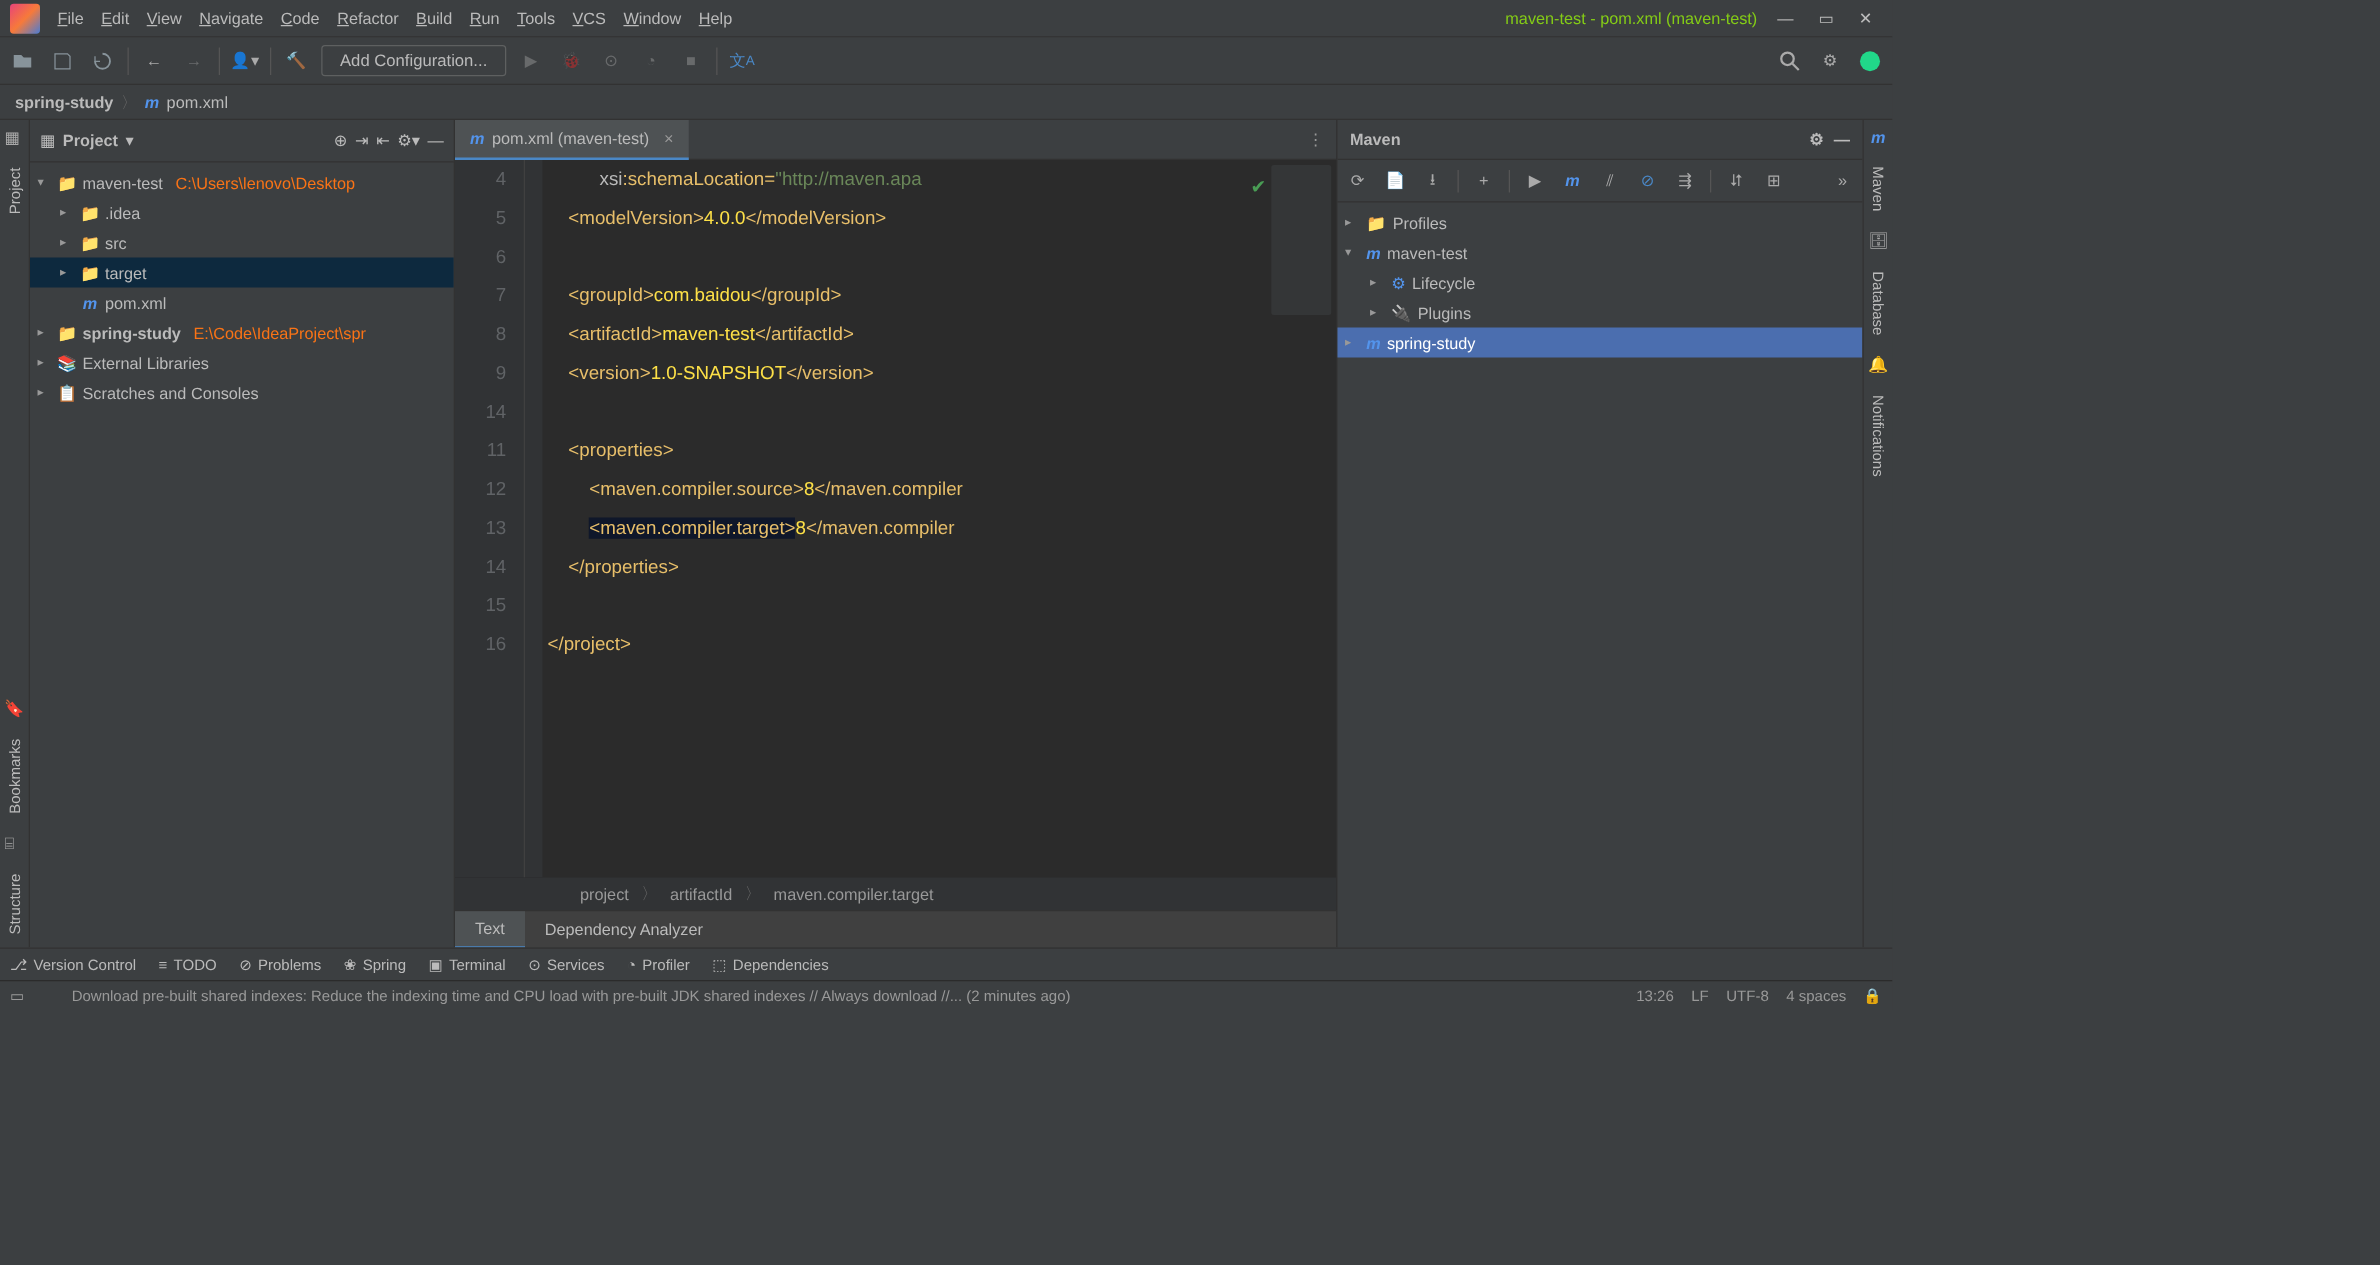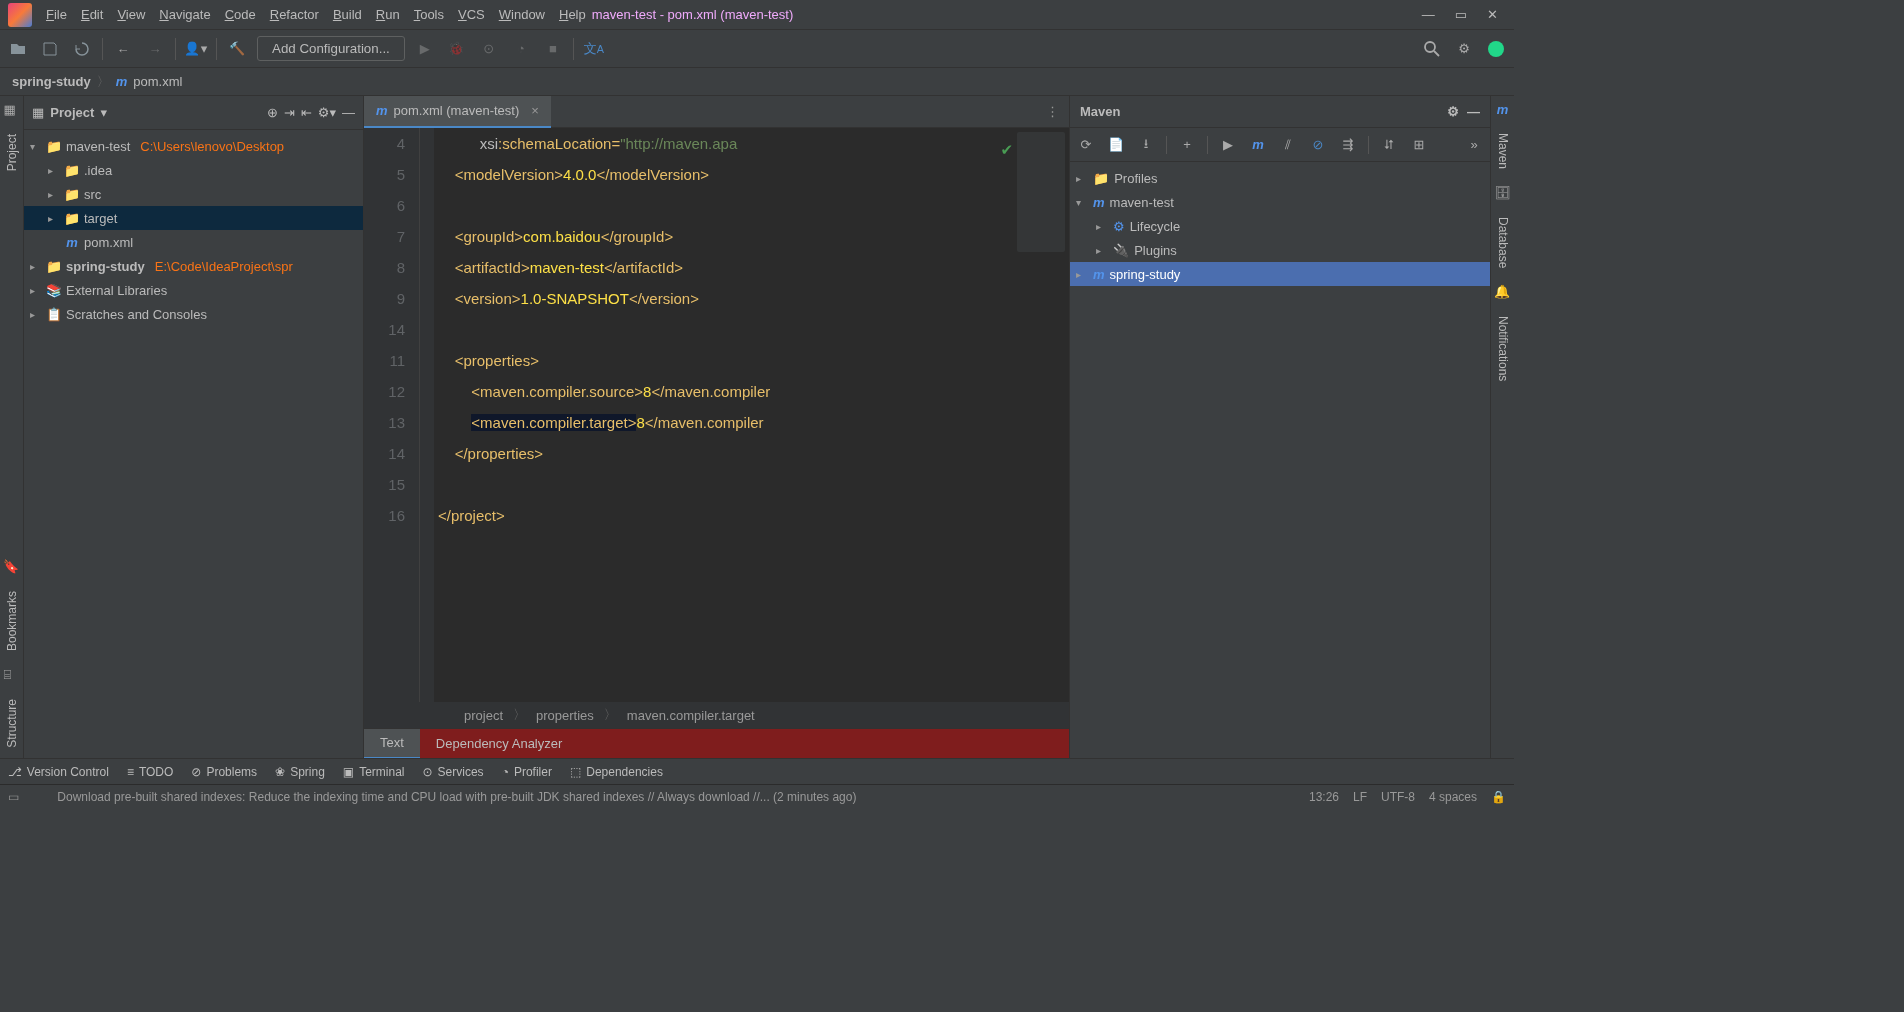--- a/index.html
+++ b/index.html
@@ -2,21 +2,21 @@
 <html><head>
 <meta charset="utf-8">
 <style>
 * { margin:0; padding:0; box-sizing:border-box; font-family:"Segoe UI",Arial,sans-serif; }
 body { background:#3c3f41; color:#bbb; font-size:13px; width:1514px; height:808px; overflow:hidden; display:flex; flex-direction:column; }
 .titlebar { height:30px; display:flex; align-items:center; background:#3c3f41; border-bottom:1px solid #323232; }
 .titlebar .logo { width:24px; height:24px; margin:0 8px; background:linear-gradient(135deg,#e8437a 0%,#f77a3a 50%,#4a7cd4 100%); border-radius:3px; }
 .titlebar .menus { display:flex; gap:2px; }
 .titlebar .menus span { padding:4px 6px; cursor:pointer; color:#bbb; }
 .titlebar .menus span u { text-decoration:underline; }
-.titlebar .title { flex:1; text-align:left; color:#f0abfc; }
+.titlebar .title { flex:1; text-align:right; color:#84cc16; }
 .titlebar .wincontrols { display:flex; gap:20px; padding:0 16px; color:#bbb; }
 .toolbar { height:38px; display:flex; align-items:center; background:#3c3f41; border-bottom:1px solid #323232; padding:0 6px; gap:8px; }
 .toolbar .iconbtn { width:24px; height:24px; display:flex; align-items:center; justify-content:center; cursor:pointer; color:#aaa; }
 .toolbar .sep { width:1px; height:22px; background:#555; }
 .toolbar .addconfig { background:#3c3f41; border:1px solid #5e6060; border-radius:3px; padding:4px 14px; color:#bbb; cursor:pointer; }
 .toolbar .spacer { flex:1; }
 .navbar { height:28px; display:flex; align-items:center; background:#3c3f41; border-bottom:1px solid #323232; padding:0 12px; gap:6px; }
 .navbar .crumb { color:#bbb; }
 .navbar .crumb.m { color:#5394ec; font-style:italic; font-weight:bold; }
 .navbar .sep { color:#666; }
@@ -49,21 +49,21 @@
 .foldcol { width:14px; background:#313335; }
 .codelines { flex:1; padding-left:4px; overflow:hidden; white-space:pre; }
 .codelines .t { color:#e8bf6a; }
 .codelines .a { color:#bababa; }
 .codelines .s { color:#6a8759; }
 .codelines .v { color:#fde047; }
 .codelines .hl { background:#0f172a; }
 .minimap { position:absolute; right:4px; top:4px; width:48px; height:120px; background:#3a3d3f; opacity:.6; border-radius:2px; }
 .check { position:absolute; right:56px; top:6px; color:#499c54; }
 .breadcrumb { height:26px; display:flex; align-items:center; padding-left:100px; gap:10px; background:#313335; color:#999; font-size:13px; }
-.bottabs { height:30px; display:flex; align-items:center; background:#7f1d1d; border-top:1px solid #323232; }
+.bottabs { height:30px; display:flex; align-items:center; background:#404040; border-top:1px solid #323232; }
 .bottabs .bt { padding:0 16px; height:30px; display:flex; align-items:center; cursor:pointer; color:#bbb; }
 .bottabs .bt.active { border-bottom:2px solid #4a88c7; background:#4e5254; }
 .mavenpanel { width:420px; background:#3c3f41; display:flex; flex-direction:column; }
 .mavenhdr { height:32px; display:flex; align-items:center; padding:0 10px; font-weight:bold; border-bottom:1px solid #323232; gap:8px; }
 .mavenhdr .spacer { flex:1; }
 .maventools { height:34px; display:flex; align-items:center; padding:0 6px; gap:10px; border-bottom:1px solid #323232; color:#aaa; }
 .maventools .tb { cursor:pointer; width:20px; text-align:center; }
 .maventree { flex:1; padding:4px 0; }
 .maventree .mnode { display:flex; align-items:center; height:24px; padding-left:6px; gap:5px; cursor:pointer; white-space:nowrap; }
 .maventree .mnode .arrow { width:12px; color:#999; font-size:10px; }
@@ -251,21 +251,21 @@
           <div>16</div>
         </div>
       <div class="foldcol"></div>
       <div class="codelines" id="codelines"><div>          <span class="a">xsi</span><span class="t">:schemaLocation=</span><span class="s">"http://maven.apa</span></div><div>    <span class="t">&lt;modelVersion&gt;</span><span class="v">4.0.0</span><span class="t">&lt;/modelVersion&gt;</span></div><div> </div><div>    <span class="t">&lt;groupId&gt;</span><span class="v">com.baidou</span><span class="t">&lt;/groupId&gt;</span></div><div>    <span class="t">&lt;artifactId&gt;</span><span class="v">maven-test</span><span class="t">&lt;/artifactId&gt;</span></div><div>    <span class="t">&lt;version&gt;</span><span class="v">1.0-SNAPSHOT</span><span class="t">&lt;/version&gt;</span></div><div> </div><div>    <span class="t">&lt;properties&gt;</span></div><div>        <span class="t">&lt;maven.compiler.source&gt;</span><span class="v">8</span><span class="t">&lt;/maven.compiler</span></div><div>        <span class="t hl">&lt;maven.compiler.target&gt;</span><span class="v">8</span><span class="t">&lt;/maven.compiler</span></div><div>    <span class="t">&lt;/properties&gt;</span></div><div> </div><div><span class="t">&lt;/project&gt;</span></div></div>
       <div class="check">✔</div>
       <div class="minimap"></div>
     </div>
     <div class="breadcrumb" id="ebc">
         <span>project</span>
         <span style="color: rgb(102, 102, 102);">〉</span>
-        <span>properties</span>
+        <span>artifactId</span>
         <span style="color: rgb(102, 102, 102);">〉</span>
         <span>maven.compiler.target</span>
       </div>
     <div class="bottabs" id="bottabs">
         <div class="bt active">Text</div>
         <div class="bt">Dependency Analyzer</div>
       </div>
   </div>
 
   <div class="mavenpanel">

